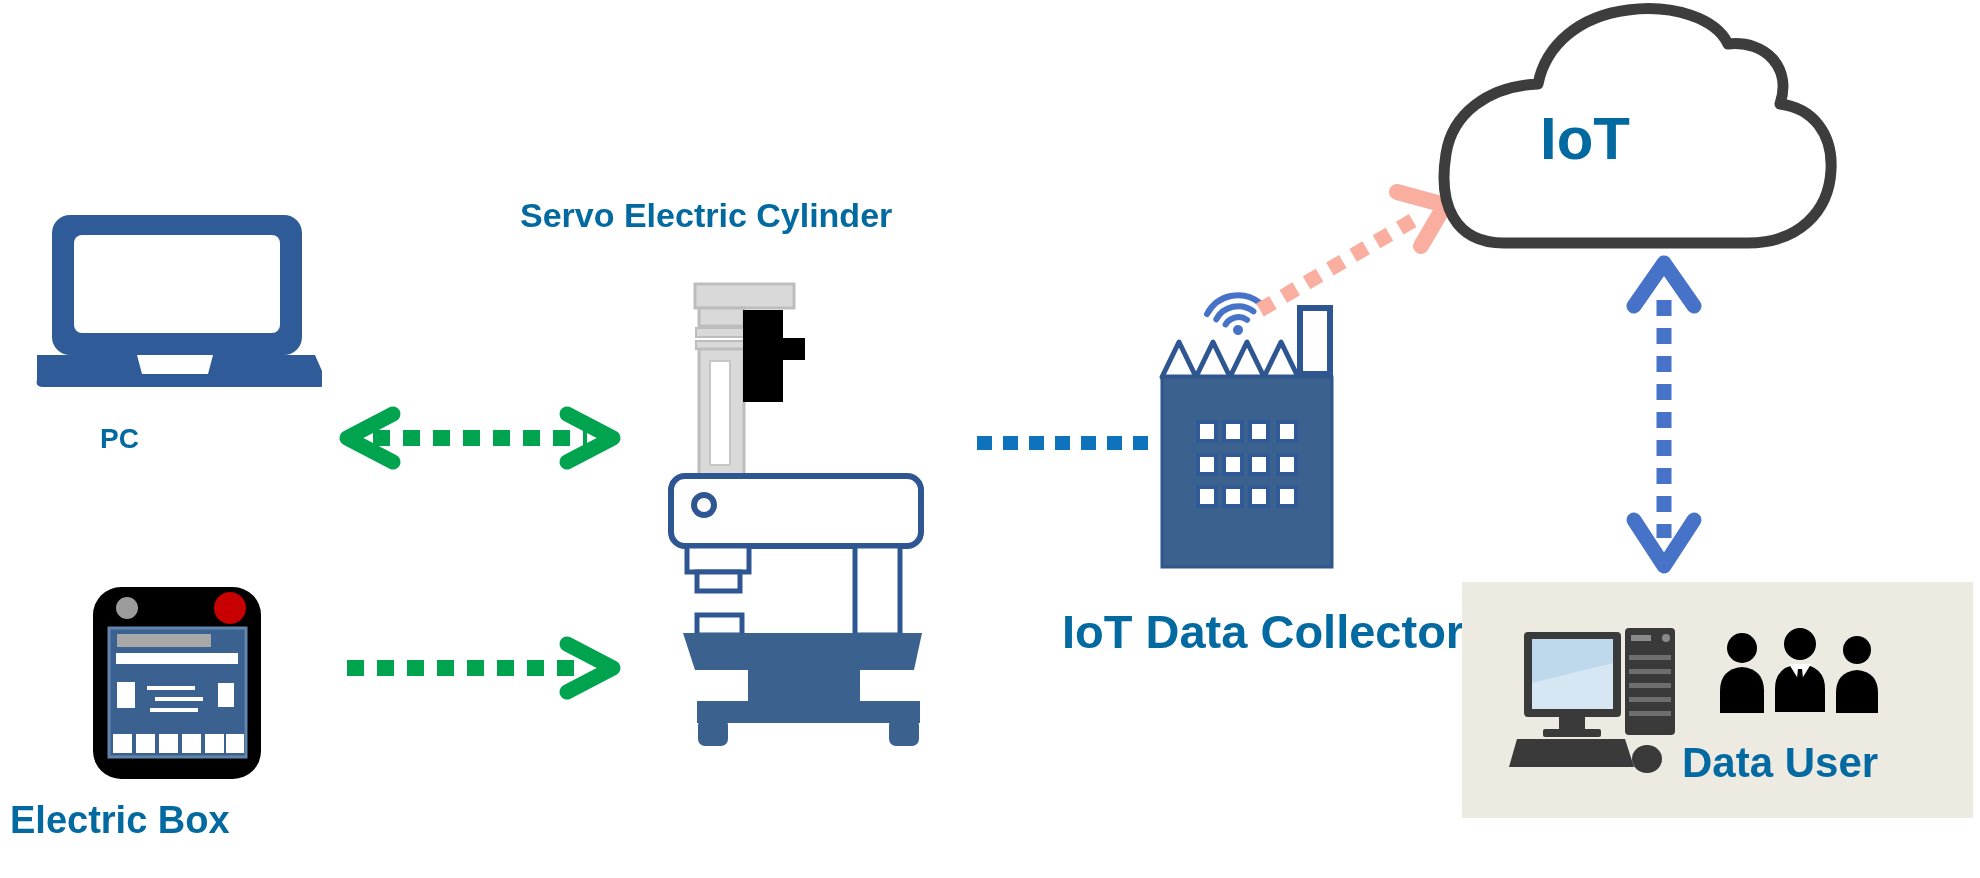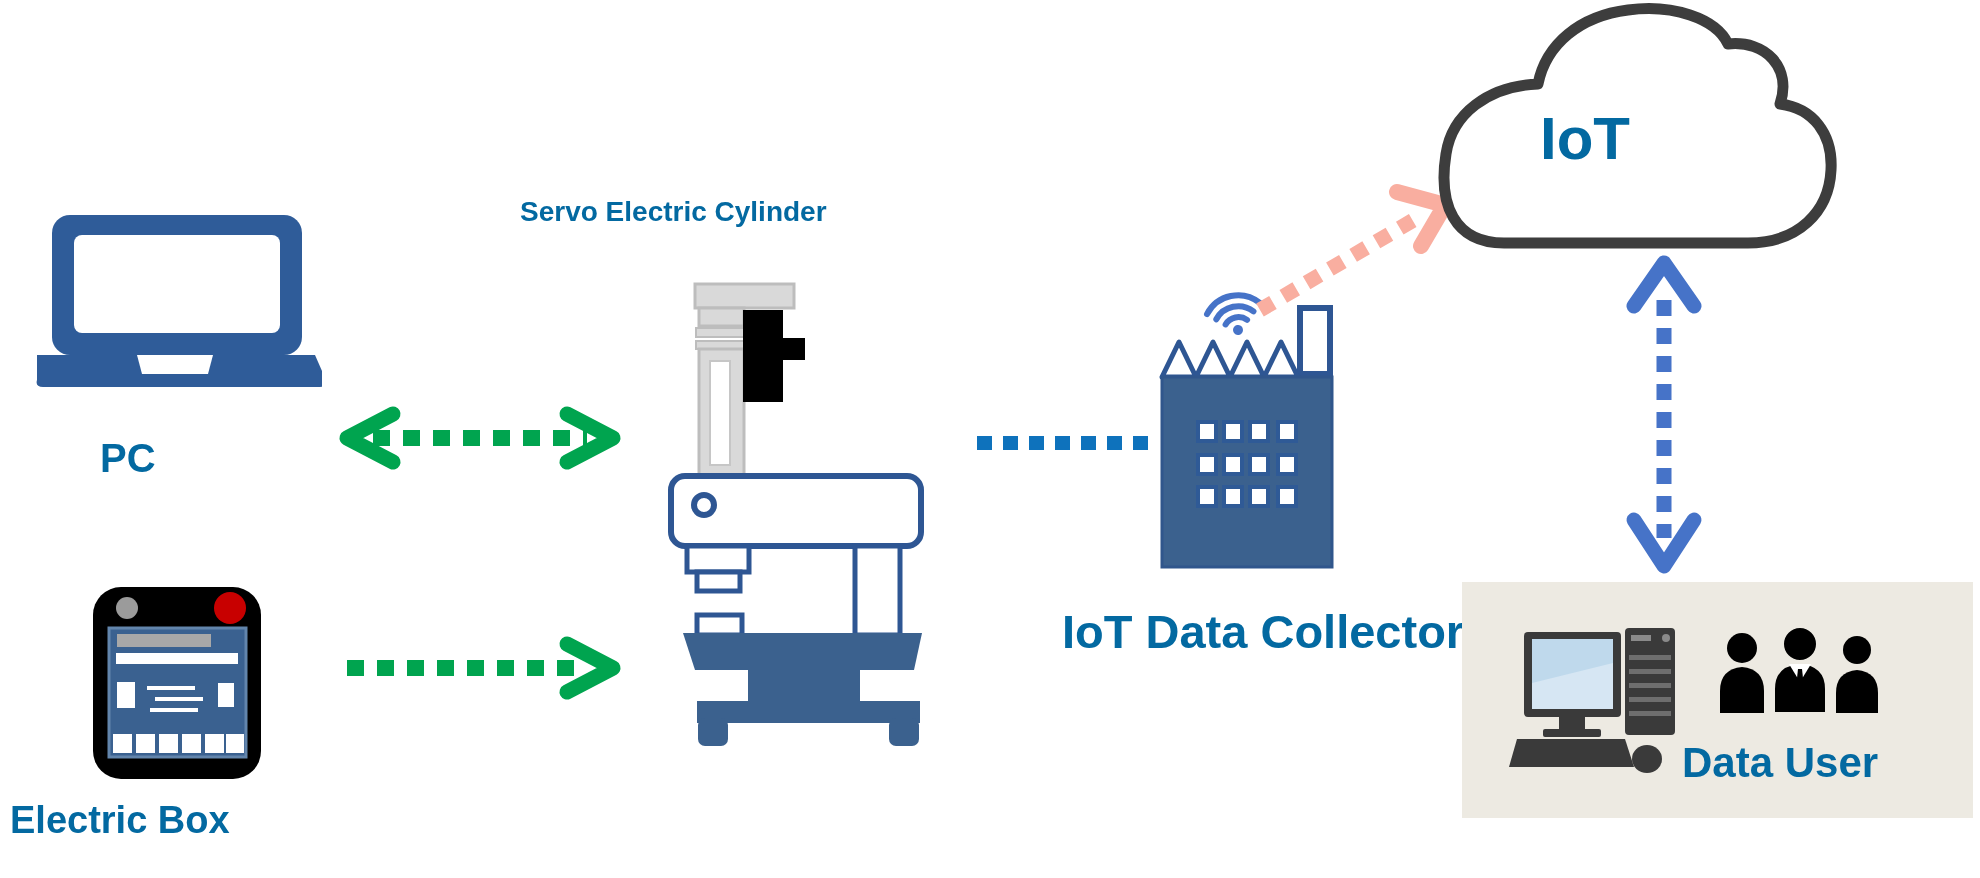--- a/index.html
+++ b/index.html
@@ -20,21 +20,21 @@
 <body>
 
 <div class="canvas">
 
   <svg class="abs" style="left:30px;top:156px;" width="292" height="240" viewBox="0 0 292 240">
     <rect x="22" y="59" width="250" height="140" rx="18" fill="#2F5C99"></rect>
     <rect x="44" y="79" width="206" height="98" rx="8" fill="#ffffff"></rect>
     <path d="M 7 199 L 285 199 L 296 224 Q 298 231 290 231 L 13 231 Q 5 231 7 224 Z" fill="#2F5C99"></path>
     <path d="M 107 199 L 183 199 L 178 218 L 112 218 Z" fill="#ffffff"></path>
   </svg>
-  <div class="label" style="left:100px;top:436px;width:130px;font-size:40px;">PC</div>
+  <div class="label" style="left:100px;top:424px;width:130px;font-size:28px;">PC</div>
 
   <svg class="abs" style="left:90px;top:584px;" width="177" height="200" viewBox="0 0 177 200">
     <rect x="3" y="3" width="168" height="192" rx="28" fill="#000000"></rect>
     <circle cx="37" cy="24" r="11" fill="#9B9B9B"></circle>
     <circle cx="140" cy="24" r="16" fill="#C80000"></circle>
     <rect x="19" y="44" width="137" height="129" fill="#3A6190" stroke="#6285AC" stroke-width="3"></rect>
     <rect x="27" y="50" width="94" height="13" fill="#A8A8A8"></rect>
     <rect x="26" y="69" width="122" height="11" fill="#ffffff"></rect>
     <rect x="27" y="98" width="18" height="26" fill="#ffffff"></rect>
     <rect x="57" y="102" width="48" height="4" fill="#ffffff"></rect>
@@ -54,21 +54,21 @@
     <line x1="38" y1="45" x2="252" y2="45" stroke="#00A44F" stroke-width="16" stroke-dasharray="17 13"></line>
     <polyline points="58,21 12,45 58,69" fill="none" stroke="#00A44F" stroke-width="15" stroke-linecap="round" stroke-linejoin="round"></polyline>
     <polyline points="232,21 278,45 232,69" fill="none" stroke="#00A44F" stroke-width="15" stroke-linecap="round" stroke-linejoin="round"></polyline>
   </svg>
 
   <svg class="abs" style="left:335px;top:623px;" width="290" height="90" viewBox="0 0 290 90">
     <line x1="12" y1="45" x2="252" y2="45" stroke="#00A44F" stroke-width="16" stroke-dasharray="17 13"></line>
     <polyline points="232,21 278,45 232,69" fill="none" stroke="#00A44F" stroke-width="15" stroke-linecap="round" stroke-linejoin="round"></polyline>
   </svg>
 
-  <div class="label" style="left:520px;top:197px;width:495px;font-size:28px;">Servo Electric Cylinder</div>
+  <div class="label" style="left:520px;top:197px;width:495px;font-size:34px;">Servo Electric Cylinder</div>
 
   <svg class="abs" style="left:665px;top:278px;" width="262" height="475" viewBox="0 0 262 475">
 
     <rect x="30" y="6" width="99" height="24" fill="#D9D9D9" stroke="#BDBDBD" stroke-width="3"></rect>
     <rect x="34" y="30" width="45" height="18" fill="#D9D9D9" stroke="#BDBDBD" stroke-width="3"></rect>
     <rect x="31" y="50" width="48" height="9" fill="#D9D9D9" stroke="#BDBDBD" stroke-width="2"></rect>
     <rect x="31" y="63" width="48" height="8" fill="#D9D9D9" stroke="#BDBDBD" stroke-width="2"></rect>
     <rect x="34" y="71" width="45" height="127" fill="#D9D9D9" stroke="#BDBDBD" stroke-width="3"></rect>
     <rect x="45" y="83" width="20" height="104" fill="#ffffff" stroke="#C6C6C6" stroke-width="2"></rect>
 

